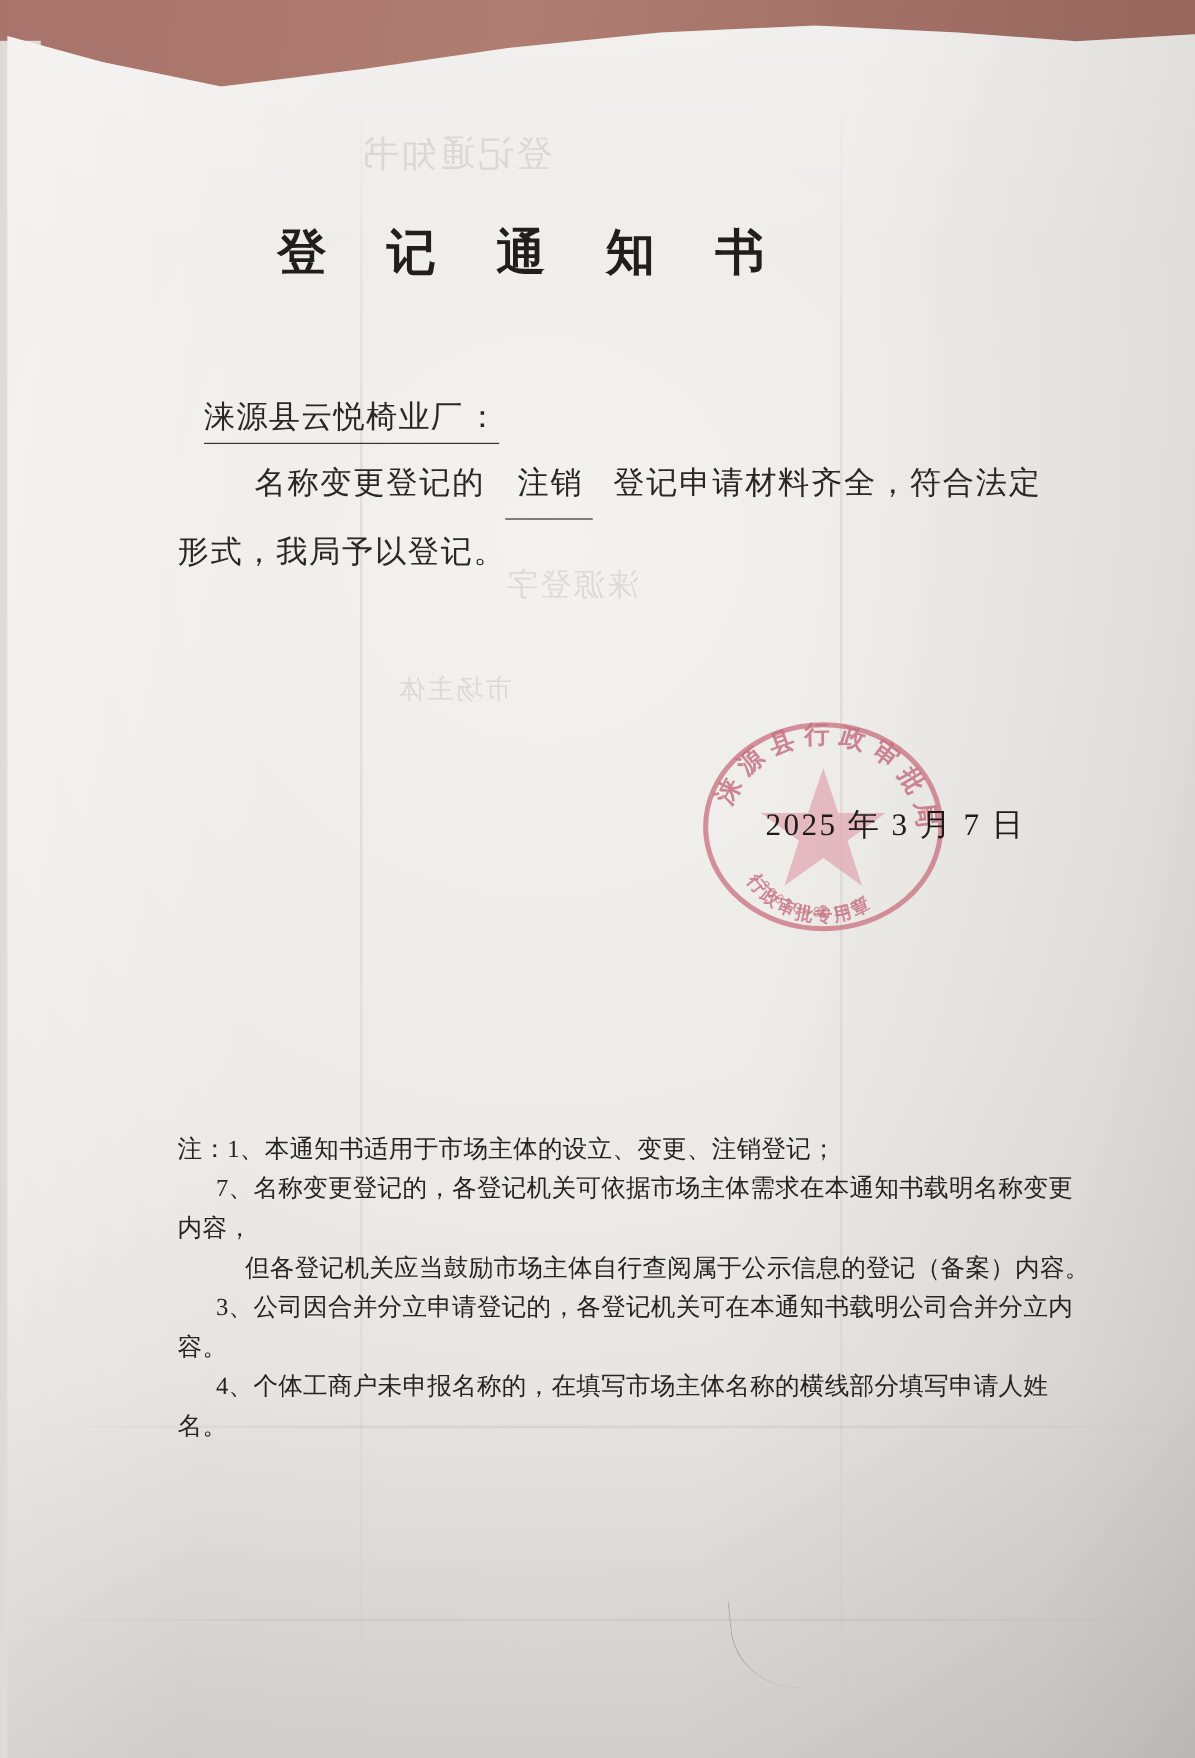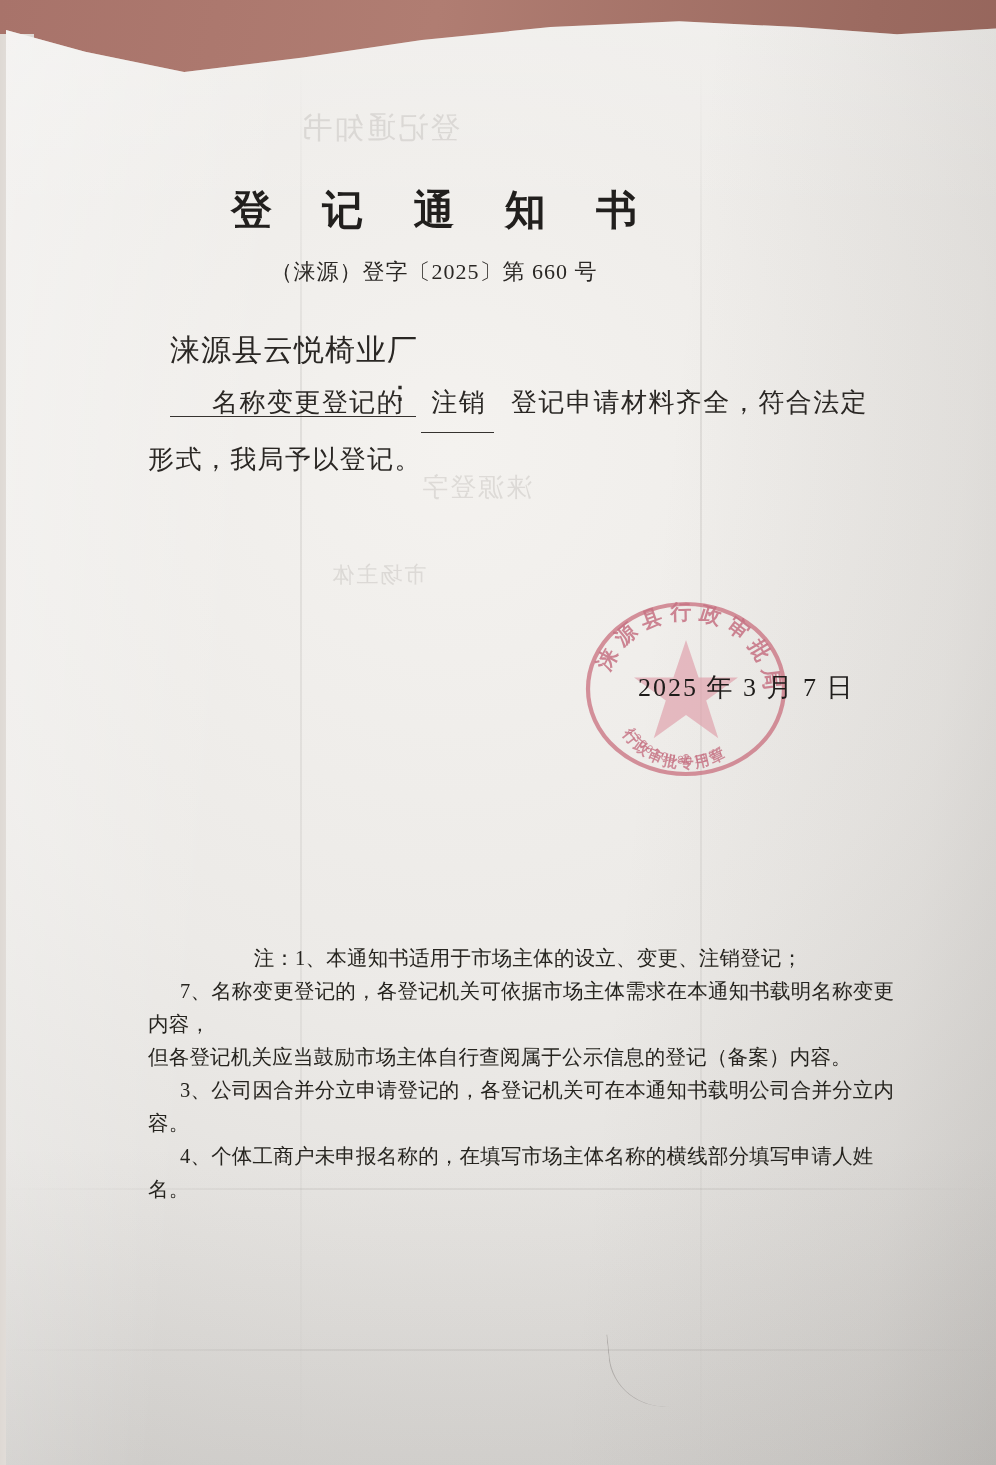--- a/index.html
+++ b/index.html
@@ -133,21 +133,21 @@
     font-size: 22px;
     letter-spacing: 1px;
     color: #2a2724;
   }
 
   .addressee {
     position: absolute;
     left: 170px;
     top: 330px;
     width: 246px;
-    font-size: 30px;
+    font-size: 26px;
     letter-spacing: 1px;
     border-bottom: 1.6px solid #35322f;
     padding-bottom: 4px;
     white-space: nowrap;
   }
   .addressee .colon { float: right; }
 
   .body-p {
     position: absolute;
     left: 148px;
@@ -204,23 +204,23 @@
     position: absolute;
     left: 148px;
     top: 942px;
     width: 760px;
     font-size: 20.5px;
     line-height: 33px;
     letter-spacing: .2px;
     color: #26241f;
     font-family: "Liberation Serif", "DejaVu Serif", serif;
   }
-  .note-first { text-indent: 0; text-align: center; }
+  .note-first { text-indent: 0; }
   .note-hang { text-indent: 32px; }
-  .note-cont { text-indent: 0; }
+  .note-cont { text-indent: 0; text-align: right; }
 </style>
 </head>
 <body>
 
 <div id="page">
 
   <div class="backdrop"></div>
 
   <div class="under-sheet"></div>
 
@@ -235,21 +235,20 @@
   <div class="crease-curve"></div>
 
   <div class="bleed" style="left:300px; top:108px; font-size:30px;">登记通知书</div>
   <div class="bleed" style="left:420px; top:470px; font-size:26px;">涞源登字</div>
   <div class="bleed" style="left:330px; top:560px; font-size:22px;">市场主体</div>
 
   <div class="doc">
 
     <div class="title">登 记 通 知 书</div>
 
-    <div class="docnum">（涞源）登字〔2025〕第 660 号</div>
 
     <div class="addressee">
       <span>涞源县云悦椅业厂</span>
       <span class="colon">：</span>
     </div>
 
     <div class="body-p">
       <span class="indent"></span><span>名称变更登记的</span><span class="blank-fill">注销</span><span>登记申请材料齐全，符合法定形式，我局予以登记。</span>
     </div>
 

